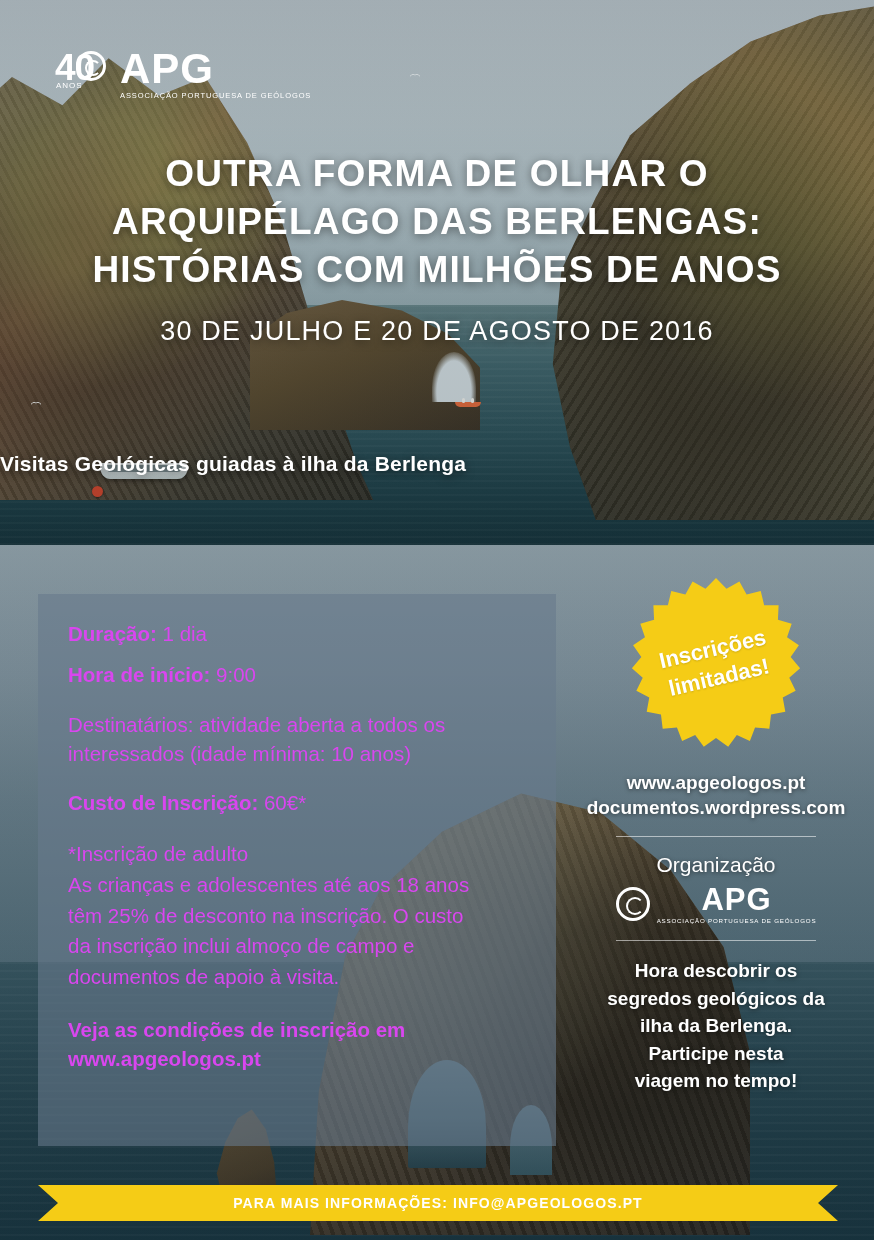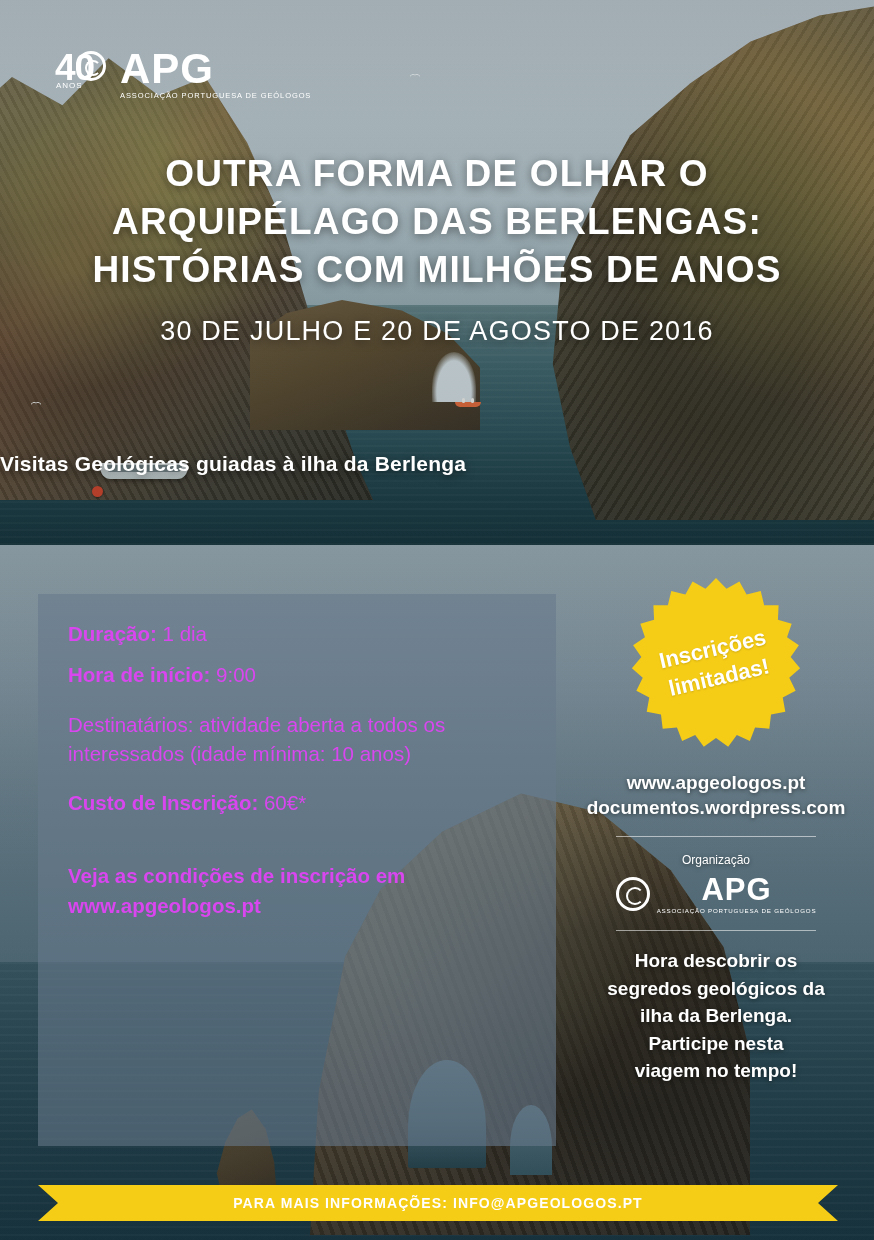--- a/index.html
+++ b/index.html
@@ -216,21 +216,21 @@
   .note-block p { font-size:20.5px; line-height:1.40; }
   .cond p { font-weight:bold; font-size:20.5px; line-height:1.35; }
 
   
   .right-col {
     position:absolute; left:566px; top:770px; width:300px;
     z-index:7; text-align:center; color:#fff;
   }
   .right-col .urls div { font-size:19px; font-weight:bold; line-height:1.32; text-shadow:0 1px 4px rgba(0,0,0,.5); }
   .divider { width:200px; height:1px; background:rgba(255,255,255,.55); margin:16px auto; }
-  .org-label { font-size:12px; margin-bottom:7px; text-shadow:0 1px 4px rgba(0,0,0,.5);margin-top:13px;}
+  .org-label { font-size:21px; margin-bottom:7px; text-shadow:0 1px 4px rgba(0,0,0,.5);margin-top:13px;}
   .apg-logo-b { display:flex; align-items:center; justify-content:center; gap:7px; color:#fff;}
   .apg-logo-b .spiral { width:34px; height:34px; border:3px solid #fff; border-radius:50%; position:relative;}
   .apg-logo-b .spiral:after{ content:""; position:absolute; left:7px; top:7px; width:14px; height:14px; border:2.5px solid #fff; border-radius:50%; border-right-color:transparent;}
   .apg-logo-b .txt .w { font-size:31px; font-weight:bold; letter-spacing:1px; line-height:1;}
   .apg-logo-b .txt .s { font-size:6.2px; letter-spacing:.8px; margin-top:2px;}
   .tagline div { font-size:19px; font-weight:bold; line-height:1.45; text-shadow:0 1px 5px rgba(0,0,0,.5); }
 
   
   .badge {
     position:absolute; left:630px; top:578px; width:172px; height:172px; z-index:8;
@@ -325,20 +325,27 @@
     </p>
     <div class="gap-m"></div>
     <p>Destinatários: atividade aberta a todos os</p>
     <p>interessados (idade mínima: 10 anos)</p>
     <div class="gap-m"></div>
     <p>
       <span class="lbl">Custo de Inscrição:</span>
       <span>60€*</span>
     </p>
     <div class="gap-l"></div>
+    <div class="note-block">
+      <p>*Inscrição de adulto</p>
+      <p>As crianças e adolescentes até aos 18 anos</p>
+      <p>têm 25% de desconto na inscrição. O custo</p>
+      <p>da inscrição inclui almoço de campo e</p>
+      <p>documentos de apoio à visita.</p>
+    </div>
     <div class="gap-l"></div>
     <div class="cond">
       <p>Veja as condições  de inscrição em</p>
       <p>www.apgeologos.pt</p>
     </div>
   </div>
 
   <div class="badge">
     <div class="star"></div>
     <div class="btext">

